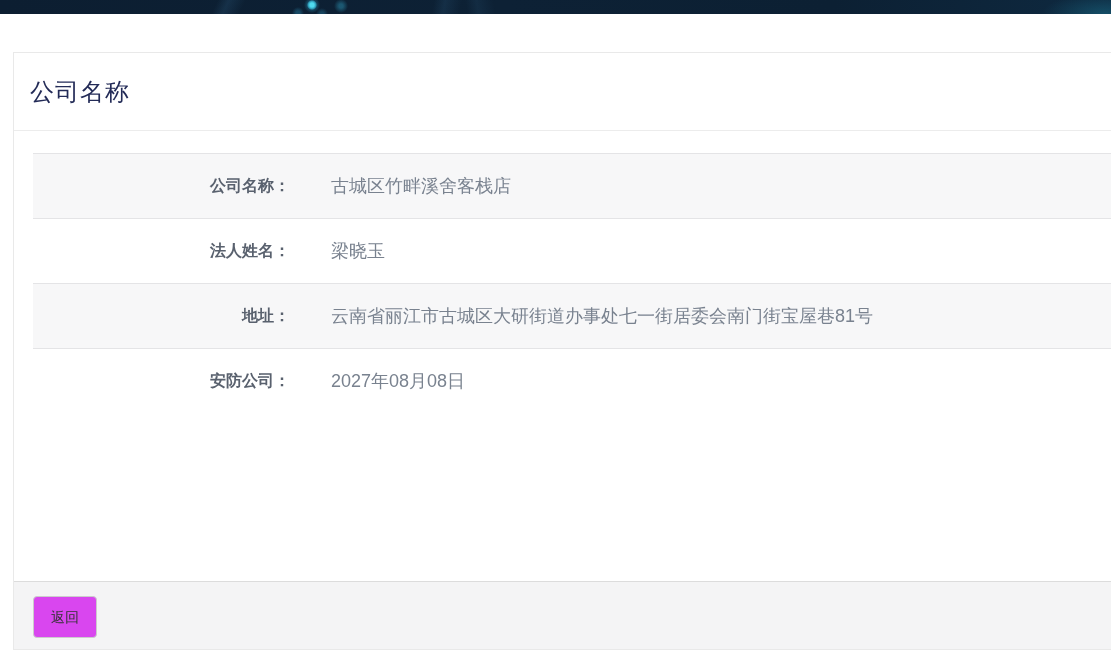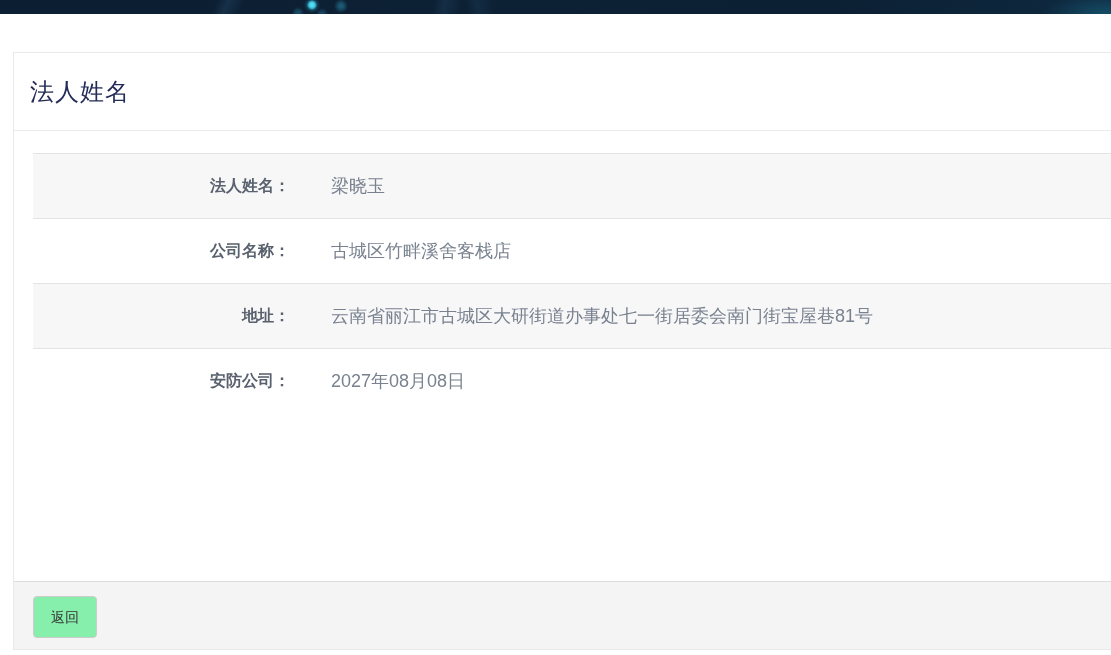--- a/index.html
+++ b/index.html
@@ -95,52 +95,52 @@
   .panel-footer {
     flex: 0 0 68px;
     height: 68px;
     box-sizing: border-box;
     background: var(--footer_bg, #f4f4f5);
     border-top: 1px solid var(--footer_border, #dcdcdc);
     padding: 14px 0 0 19px;
   }
   .back-btn {
     display: inline-block;
-    background: #86efac;
+    background: #d946ef;
     border: 1px solid var(--button_border, #cccccc);
     border-radius: 4px;
     padding: 10px 17px;
     font-size: 14px;
     line-height: 20px;
     color: var(--button_text, #333333);
     font-family: inherit;
     cursor: pointer;
   }
 </style>
 </head>
 <body>
 
 <div class="top-banner"></div>
 
 <div class="panel">
 
   <div class="panel-header">
-    <span class="panel-title">法人姓名</span>
+    <span class="panel-title">公司名称</span>
   </div>
 
   <div class="panel-body">
     <table class="info-table">
       <tbody>
         <tr>
+          <td class="field-label">公司名称：</td>
+          <td class="field-value">古城区竹畔溪舍客栈店</td>
+        </tr>
+        <tr>
           <td class="field-label">法人姓名：</td>
           <td class="field-value">梁晓玉</td>
-        </tr>
-        <tr>
-          <td class="field-label">公司名称：</td>
-          <td class="field-value">古城区竹畔溪舍客栈店</td>
         </tr>
         <tr>
           <td class="field-label">地址：</td>
           <td class="field-value">云南省丽江市古城区大研街道办事处七一街居委会南门街宝屋巷81号</td>
         </tr>
         <tr>
           <td class="field-label">安防公司：</td>
           <td class="field-value">2027年08月08日</td>
         </tr>
       </tbody>

